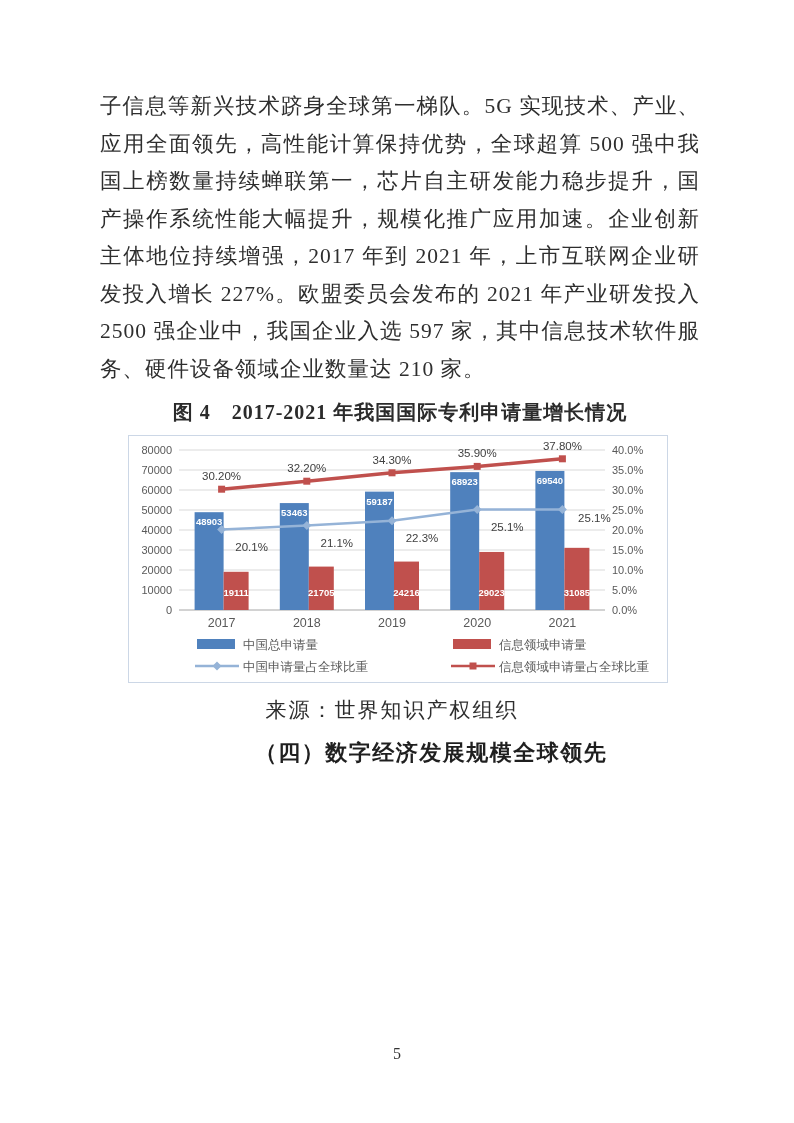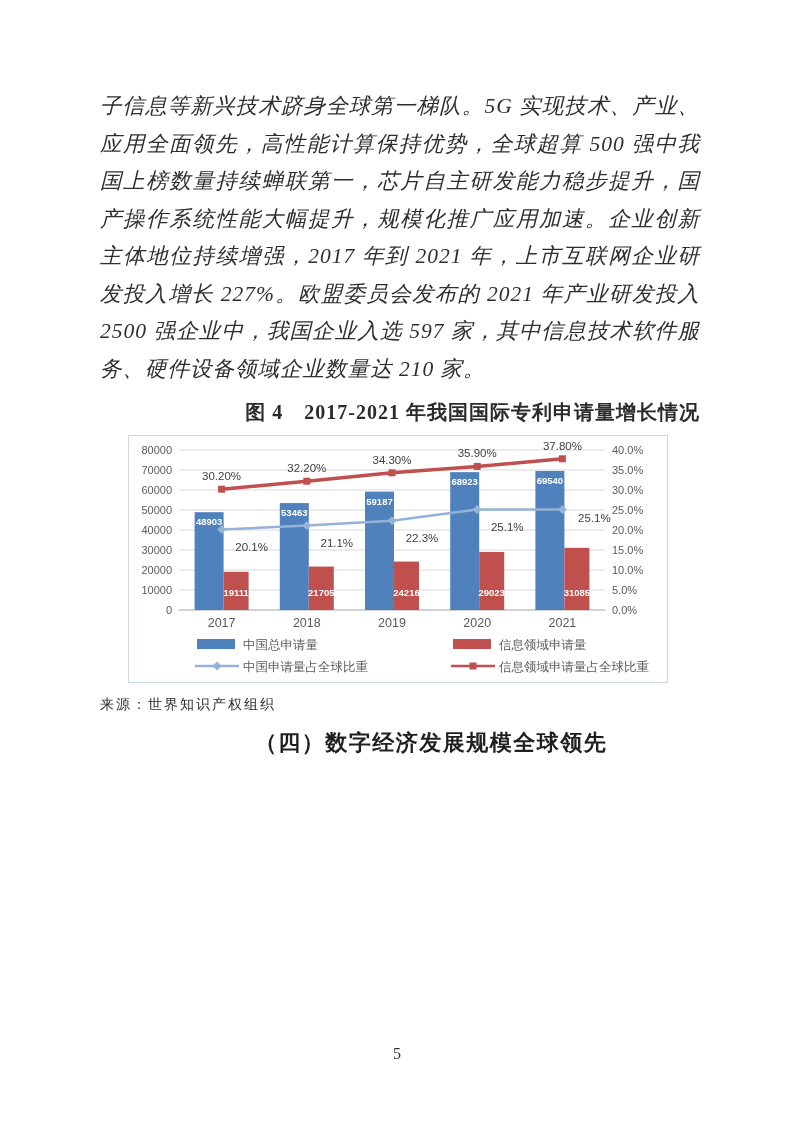--- a/index.html
+++ b/index.html
@@ -16,43 +16,42 @@
     left:100px;top:88px;
     width:600px;
   }
   .body-text{
     margin:0;
     font-size:21.5px;
     line-height:37.5px;
     letter-spacing:1px;
     text-align:justify;
     color:#2e2e2e;
-    font-style:italic;
   }
   .fig-caption{
-    text-align:right;
+    text-align:center;
     font-size:20px;
     font-weight:bold;
     color:#2b2b2b;
     margin:11px 0 9px 0;
     letter-spacing:1px;
   }
   .chart-frame{
     width:538px;
     margin-left:28px;
     border:1px solid #ccd7e6;
     background:#ffffff;
   }
   .chart-frame svg{display:block;}
   svg text{font-family:"Liberation Sans","DejaVu Sans",sans-serif;}
   .source{
     margin-top:13px;
     padding-right:16px;
-    text-align:left;
-    font-size:14px;
+    text-align:center;
+    font-size:21px;
     letter-spacing:2px;
     color:#2e2e2e;
   }
   .section-heading{
     margin:14px 0 0 62px;
     font-size:22px;
     font-weight:bold;
     letter-spacing:1.5px;
     color:#1f1f1f;
     text-align:center;

